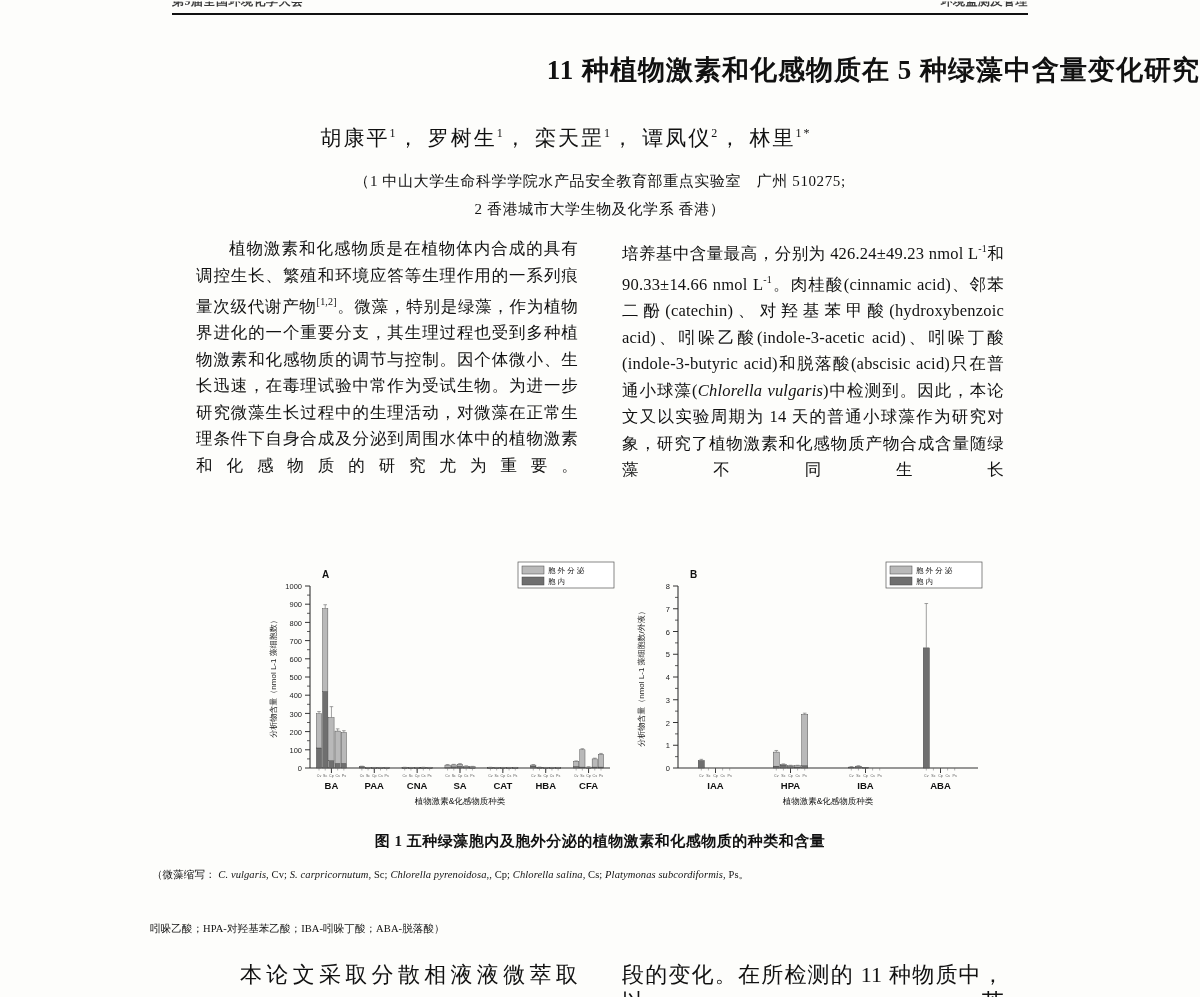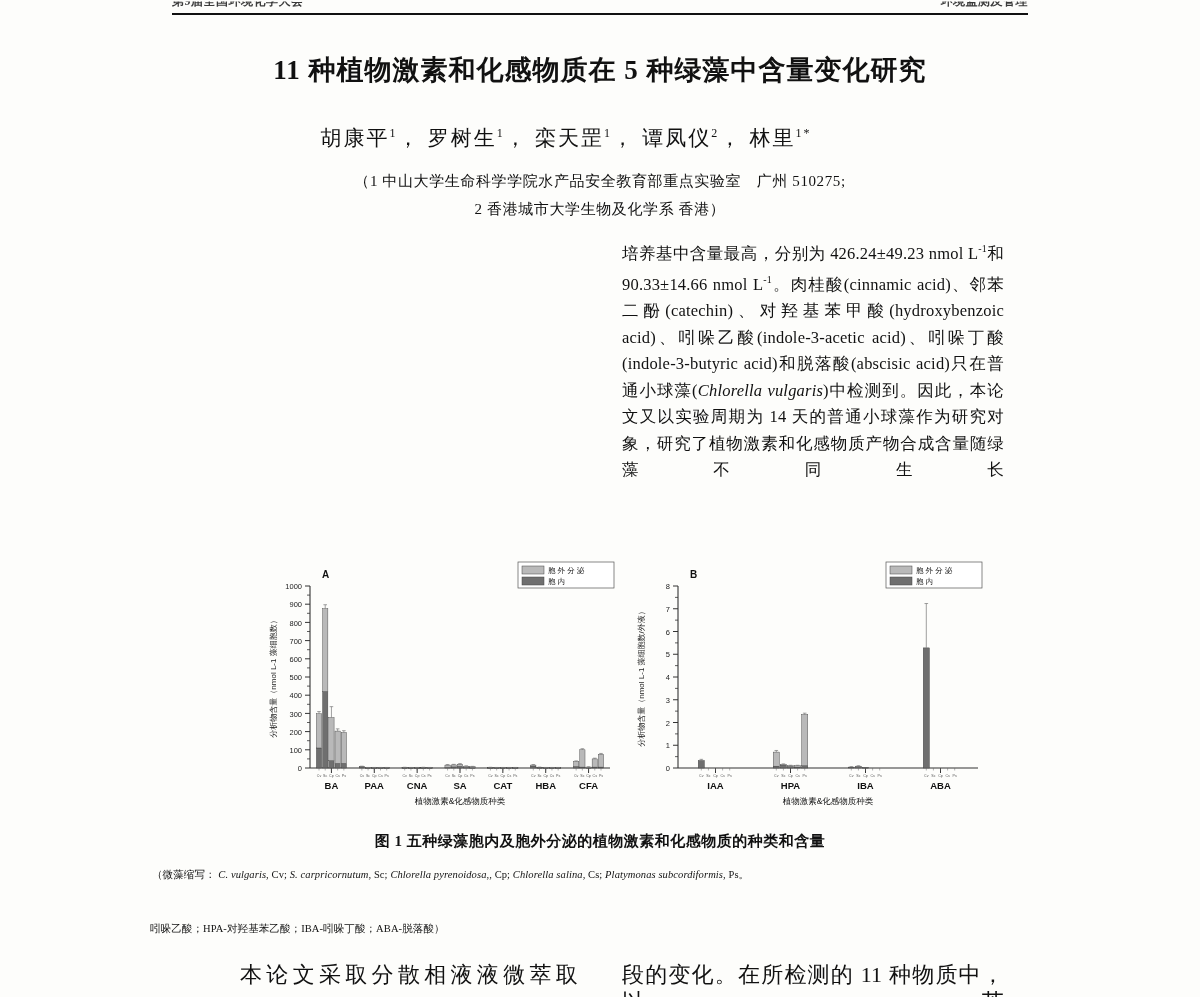--- a/index.html
+++ b/index.html
@@ -30,21 +30,21 @@
     letter-spacing:.5px;
     clip-path:inset(50% 0 0 0);
   }
   .rule-top{
     position:absolute;left:172px;top:13px;width:856px;
     border-top:2.5px solid #111;
   }
 
   
   .title{
-    position:absolute;left:0;top:52px;width:1200px;text-align:center;
+    position:absolute;left:0;top:52px;width:1200px;text-align:right;
     font-size:27px;font-weight:bold;letter-spacing:1px;
     font-family:"Liberation Serif","DejaVu Serif",serif;
   }
   .authors{
     position:absolute;left:0;top:124px;width:1132px;text-align:center;
     font-size:21px;letter-spacing:2px;
   }
   .authors sup{font-size:12px;vertical-align:super;}
   .affil{
     position:absolute;left:0;width:1200px;text-align:center;
@@ -118,20 +118,23 @@
     <span><span>胡康平</span><sup>1</sup></span>，
     <span><span>罗树生</span><sup>1</sup></span>，
     <span><span>栾天罡</span><sup>1</sup></span>，
     <span><span>谭凤仪</span><sup>2</sup></span>，
     <span><span>林里</span><sup>1*</sup></span>
   </div>
 
   <div class="affil a1">（1 中山大学生命科学学院水产品安全教育部重点实验室　广州 510275;</div>
   <div class="affil a2">2 香港城市大学生物及化学系 香港）</div>
 
+  <div class="col left">
+    <p class="indent">植物激素和化感物质是在植物体内合成的具有调控生长、繁殖和环境应答等生理作用的一系列痕量次级代谢产物<sup>[1,2]</sup>。微藻，特别是绿藻，作为植物界进化的一个重要分支，其生理过程也受到多种植物激素和化感物质的调节与控制。因个体微小、生长迅速，在毒理试验中常作为受试生物。为进一步研究微藻生长过程中的生理活动，对微藻在正常生理条件下自身合成及分泌到周围水体中的植物激素和化感物质的研究尤为重要。</p>
+  </div>
 
   <div class="col right">
     <p>培养基中含量最高，分别为 426.24±49.23 nmol L<sup>-1</sup>和 90.33±14.66 nmol L<sup>-1</sup>。肉桂酸(cinnamic acid)、邻苯二酚(catechin)、对羟基苯甲酸(hydroxybenzoic acid)、吲哚乙酸(indole-3-acetic acid)、吲哚丁酸(indole-3-butyric acid)和脱落酸(abscisic acid)只在普通小球藻(<i>Chlorella vulgaris</i>)中检测到。因此，本论文又以实验周期为 14 天的普通小球藻作为研究对象，研究了植物激素和化感物质产物合成含量随绿藻不同生长</p>
   </div>
 
   <div class="figure">
     <div class="panel a">
       <svg class="plot" id="plotA" width="372" height="265">
           <line x1="62" y1="26" x2="62" y2="208" stroke="#333333" stroke-width="1.1"></line>
           <line x1="62" y1="208" x2="362" y2="208" stroke="#333333" stroke-width="1.1"></line>

